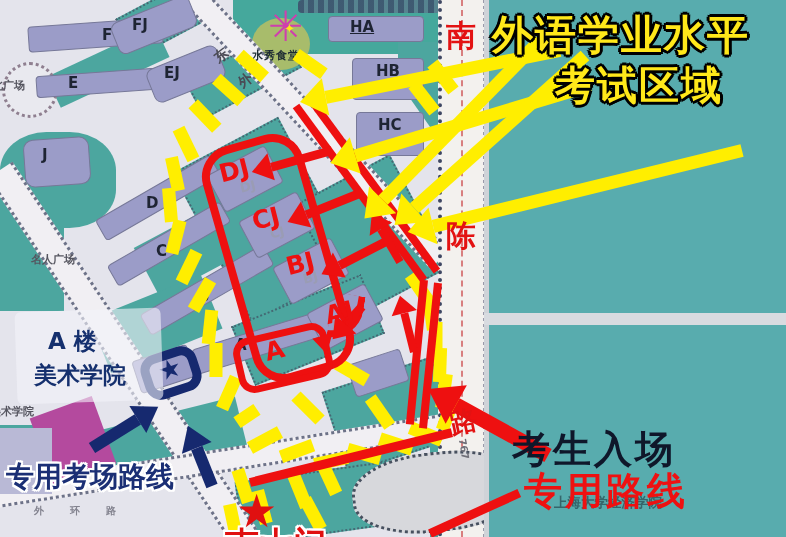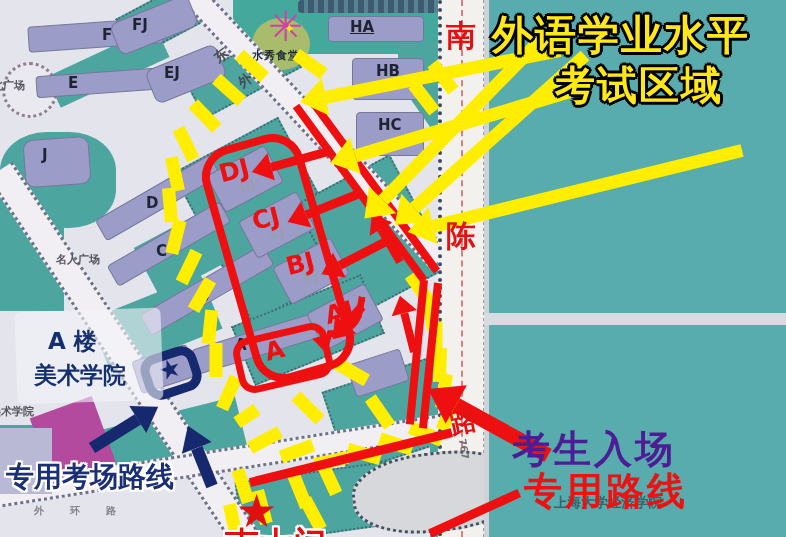--- a/index.html
+++ b/index.html
@@ -104,21 +104,21 @@
   <div class="lbl" style="left:146px;top:196px;">D</div>
   <div class="lbl" style="left:156px;top:244px;">C</div>
   <div class="lbl" style="left:198px;top:289px;">B</div>
   <div class="lbl" style="left:235px;top:338px;">A</div>
   <div class="faint-lbl" style="left:240px;top:180px;">DJ</div>
   <div class="faint-lbl" style="left:270px;top:226px;">CJ</div>
   <div class="faint-lbl" style="left:303px;top:271px;">BJ</div>
   <div class="faint-lbl" style="left:331px;top:318px;">AJ</div>
   <div class="small-lbl" style="left:252px;top:50px;color:#1c2b33;letter-spacing:1px;">水秀食堂</div>
   <div class="small-lbl" style="left:-8px;top:80px;">北广场</div>
-  <div class="small-lbl" style="left:56px;top:254px;">名人广场</div>
+  <div class="small-lbl" style="left:31px;top:254px;">名人广场</div>
   <div class="small-lbl" style="left:-10px;top:406px;">美术学院</div>
   <div class="small-lbl" style="left:214px;top:48px;font-size:14px;color:#4a4a55;transform:rotate(-38deg);">东</div>
   <div class="small-lbl" style="left:238px;top:73px;font-size:14px;color:#4a4a55;transform:rotate(-38deg);">外</div>
   <div class="small-lbl" style="left:34px;top:506px;font-size:10px;color:#83838f;letter-spacing:26px;">
     <span>外</span><span>环</span><span>路</span>
   </div>
   <div class="small-lbl" style="left:448px;top:394px;color:#555;">公</div>
   <div class="small-lbl" style="left:453px;top:444px;font-size:10px;color:#6f6f78;transform:rotate(80deg);">767</div>
   <div class="abs" style="left:268px;top:6px;font-size:42px;line-height:1;color:#cf3fae;">✳</div>
   <div class="abs" style="left:284px;top:22px;font-size:13px;line-height:1;color:#ffe81a;">✦</div>
@@ -208,16 +208,16 @@
 
   <div class="abs" style="left:446px;top:16px;font-size:30px;font-weight:800;color:#e31212;z-index:9;">南</div>
   <div class="abs" style="left:446px;top:216px;font-size:30px;font-weight:800;color:#e31212;z-index:9;">陈</div>
   <div class="abs" style="left:450px;top:404px;font-size:27px;font-weight:800;color:#e31212;transform:rotate(-12deg);z-index:9;">路</div>
 
   <div class="abs outline-b" style="left:492px;top:8px;width:294px;text-align:left;font-size:41px;font-weight:900;color:#ffe81a;letter-spacing:2px;z-index:9;">外语学业水平</div>
   <div class="abs outline-w" style="left:6px;top:458px;font-size:28px;font-weight:900;color:#1b2f75;z-index:9;">专用考场路线</div>
   <div class="abs outline-b" style="left:492px;top:58px;width:294px;text-align:center;font-size:40px;font-weight:900;color:#ffe81a;letter-spacing:2px;z-index:9;">考试区域</div>
   <div class="abs" style="left:236px;top:488px;font-size:46px;line-height:1;color:#e01010;z-index:9;">★</div>
   <div class="abs outline-w" style="left:225px;top:522px;font-size:34px;font-weight:900;color:#e01010;z-index:9;">南大门</div>
-  <div class="abs" style="left:512px;top:424px;font-size:38px;font-weight:900;color:#4c1d95;letter-spacing:3px;z-index:9;">考生入场</div>
+  <div class="abs" style="left:512px;top:424px;font-size:38px;font-weight:900;color:#0f172a;letter-spacing:3px;z-index:9;">考生入场</div>
   <div class="abs" style="left:524px;top:466px;font-size:38px;font-weight:900;color:#ee1111;letter-spacing:3px;z-index:9;">专用路线</div>
 
 </div>
 
 </body></html>

